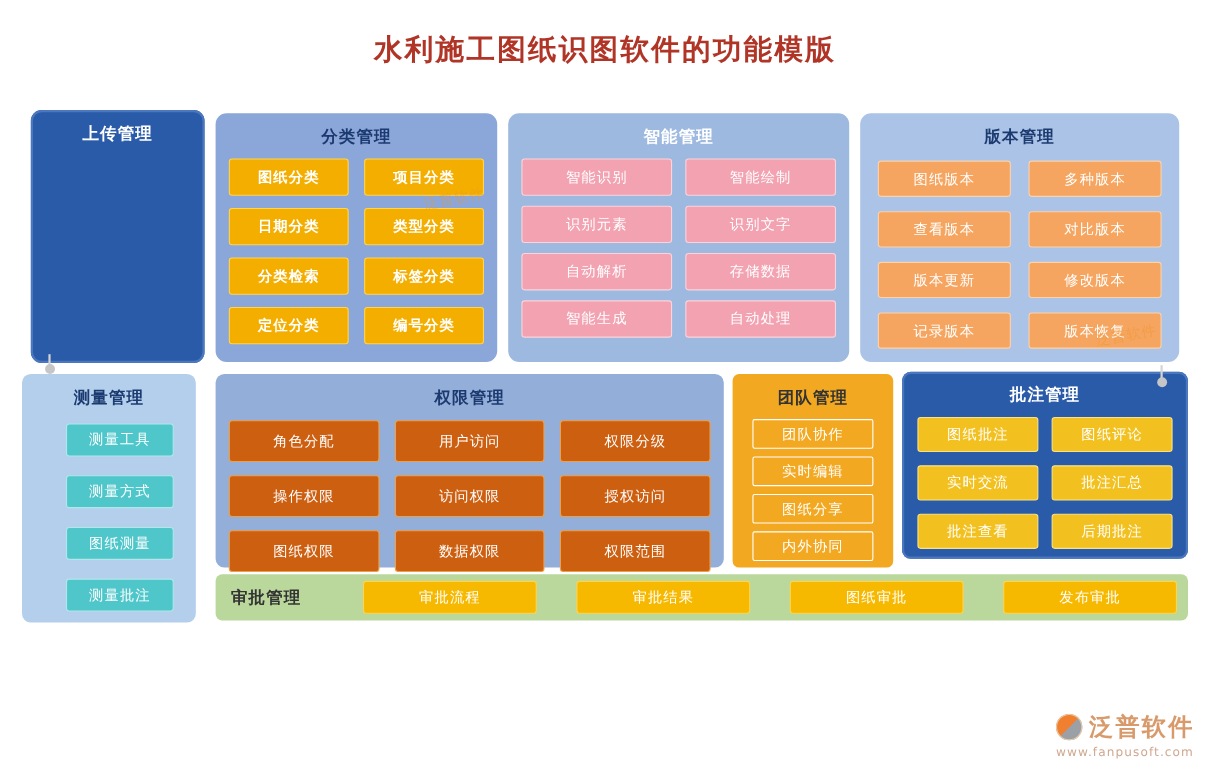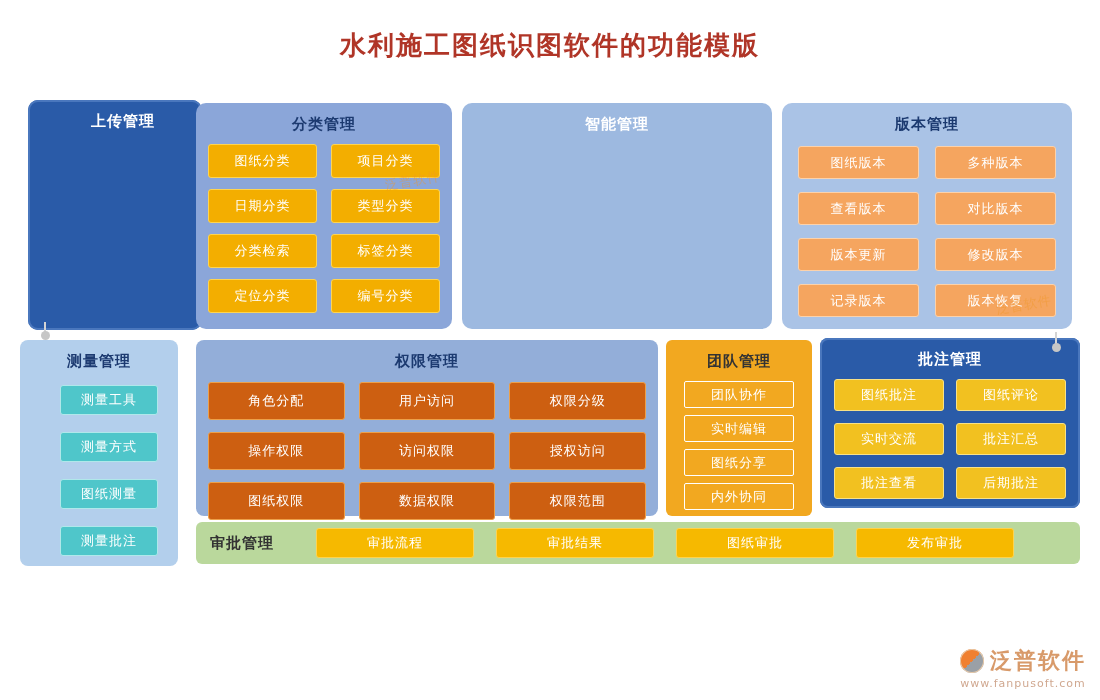--- a/index.html
+++ b/index.html
@@ -21,27 +21,27 @@
   .btn{
     display:flex;align-items:center;justify-content:center;
     color:#ffffff;font-size:13px;border-radius:3px;cursor:pointer;
     white-space:nowrap;letter-spacing:1px;
   }
   .col{display:flex;flex-direction:column;}
   .grid2{display:grid;grid-template-columns:1fr 1fr;}
   .grid3{display:grid;grid-template-columns:1fr 1fr 1fr;}
 
   
-  #upload{left:28px;top:100px;width:158px;height:230px;background:#2a5ba8;box-shadow:0 0 0 2px #4a77bd inset;padding-left:16px;}
+  #upload{left:28px;top:100px;width:158px;height:230px;background:#2a5ba8;box-shadow:0 0 0 2px #4a77bd inset;}
   #upload .col{gap:14px;padding:16px 18px 0;}
   #upload .btn{height:30px;background:#44b9bd;border:1px solid #a9e2e4;}
 
   
   #classify{left:196px;top:103px;width:256px;height:226px;background:#8ba6d9;}
-  #classify .grid2{gap:11px 14px;padding:12px 12px 0;}
+  #classify .grid2{gap:11px 14px;padding:12px 12px 0;font-weight:bold;}
   #classify .btn{height:32px;background:#f3ae00;border:1px solid #ffd44f;}
 
   
   #smart{left:462px;top:103px;width:310px;height:226px;background:#9db9e0;}
   #smart .grid2{gap:9px 12px;padding:12px 12px 0;}
   #smart .btn{height:32px;background:#f2a2b1;border:1px solid #fbd4db;}
 
   
   #version{left:782px;top:103px;width:290px;height:226px;background:#aac3e6;}
   #version .grid2{gap:13px 16px;padding:14px 16px 0;}
@@ -68,21 +68,21 @@
   #annotation .grid2{gap:12px 12px;padding:12px 14px 0;}
   #annotation .btn{height:30px;background:#f2c120;border:1px solid #f8e187;}
 
   
   #approval{
     left:196px;top:522px;width:884px;height:42px;background:#bad89c;border-radius:6px;
     display:flex;align-items:center;
   }
   #approval .ptitle{padding:0 0 0 14px;color:#333333;}
   #approval .btns{display:flex;gap:22px;margin-left:42px;}
-  #approval .btn{width:156px;height:28px;background:#f6b900;border:1px solid #ffd34d;}
+  #approval .btn{width:156px;height:28px;background:#f6b900;border:1px solid #ffd34d;margin-left:14px;}
 
   
   .dot{position:absolute;width:9px;height:9px;border-radius:50%;background:#c6c6c6;}
   .stem{position:absolute;width:2px;background:#d4d4d4;}
   #stem1{left:44px;top:322px;height:10px;}
   #dot1{left:41px;top:331px;}
   #stem2{left:1055px;top:332px;height:12px;}
   #dot2{left:1052px;top:343px;}
 
   
@@ -95,21 +95,21 @@
 
   
   .footer{position:absolute;right:14px;bottom:10px;}
   .brandrow{display:flex;align-items:center;gap:6px;justify-content:center;}
   .logo-mark{
     width:24px;height:24px;border-radius:50%;
     background:linear-gradient(135deg,#f08030 50%,#9aa0a6 50%);
     box-shadow:0 0 0 1px #e8c9a8 inset;
   }
   .brand{font-size:22px;font-weight:bold;color:#d89a6a;letter-spacing:2px;}
-  .url{font-size:11px;color:#d0a890;text-align:center;margin-top:1px;letter-spacing:1px;}
+  .url{font-size:11px;color:#d0a890;margin-top:1px;letter-spacing:1px;}
 </style>
 </head>
 <body>
 
 <div class="page-title">水利施工图纸识图软件的功能模版</div>
 
 <div class="panel" id="upload">
   <div class="ptitle light">上传管理</div>
 </div>
 
@@ -122,20 +122,30 @@
     <div class="btn">类型分类</div>
     <div class="btn">分类检索</div>
     <div class="btn">标签分类</div>
     <div class="btn">定位分类</div>
     <div class="btn">编号分类</div>
   </div>
 </div>
 
 <div class="panel" id="smart">
   <div class="ptitle light">智能管理</div>
+  <div class="grid2">
+    <div class="btn">智能识别</div>
+    <div class="btn">智能绘制</div>
+    <div class="btn">识别元素</div>
+    <div class="btn">识别文字</div>
+    <div class="btn">自动解析</div>
+    <div class="btn">存储数据</div>
+    <div class="btn">智能生成</div>
+    <div class="btn">自动处理</div>
+  </div>
 </div>
 
 <div class="panel" id="version">
   <div class="ptitle">版本管理</div>
   <div class="grid2">
     <div class="btn">图纸版本</div>
     <div class="btn">多种版本</div>
     <div class="btn">查看版本</div>
     <div class="btn">对比版本</div>
     <div class="btn">版本更新</div>

